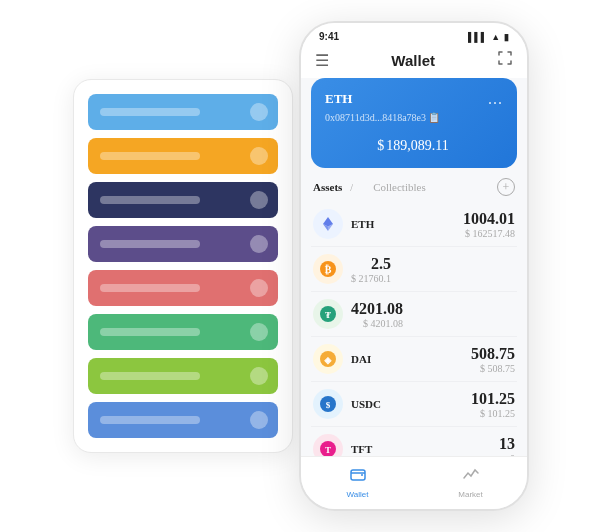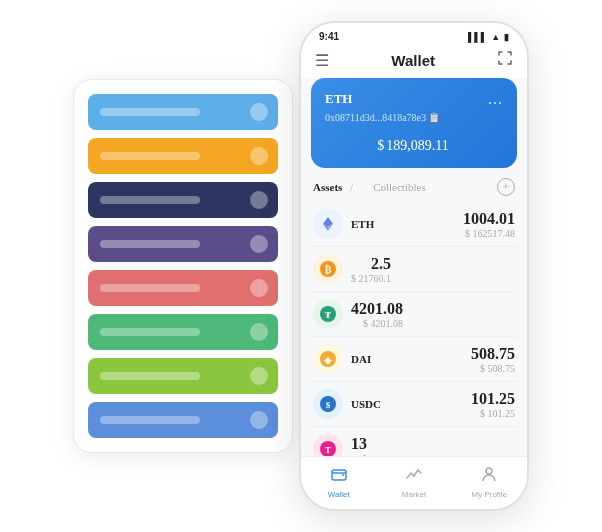--- a/index.html
+++ b/index.html
@@ -464,20 +464,21 @@
           </div>
         </div>
 
         <div class="asset-row" style="border-bottom:none">
           <div class="asset-icon tft-icon">
             <svg width="18" height="18" viewBox="0 0 18 18">
                 <circle cx="9" cy="9" r="8" fill="#e91e8c"></circle>
                 <text x="9" y="13" text-anchor="middle" font-size="9" fill="white" font-weight="bold">T</text>
               </svg>
           </div>
+          <span class="asset-name">TFT</span>
           <div class="asset-amounts">
             <div class="asset-amount-main">13</div>
             <div class="asset-amount-usd">0</div>
           </div>
         </div>
 
       </div>
     </div>
 
     <div class="phone-nav">
@@ -492,25 +493,16 @@
         <span class="nav-label active">Wallet</span>
       </div>
       <div class="nav-item">
         <span class="nav-icon">
           <svg width="18" height="18" viewBox="0 0 18 18">
               <path d="M2 13 L6 8 L9 11 L13 5 L16 8" fill="none" stroke="#aaa" stroke-width="1.5" stroke-linecap="round"></path>
             </svg>
         </span>
         <span class="nav-label">Market</span>
       </div>
-      <div class="nav-item">
-        <span class="nav-icon">
-          <svg width="18" height="18" viewBox="0 0 18 18">
-              <circle cx="9" cy="6" r="3" fill="none" stroke="#aaa" stroke-width="1.5"></circle>
-              <path d="M3 16c0-3.3 2.7-6 6-6s6 2.7 6 6" fill="none" stroke="#aaa" stroke-width="1.5"></path>
-            </svg>
-        </span>
-        <span class="nav-label">My Profile</span>
-      </div>
     </div>
 
   </div>
 </div>
 
 </body></html>

